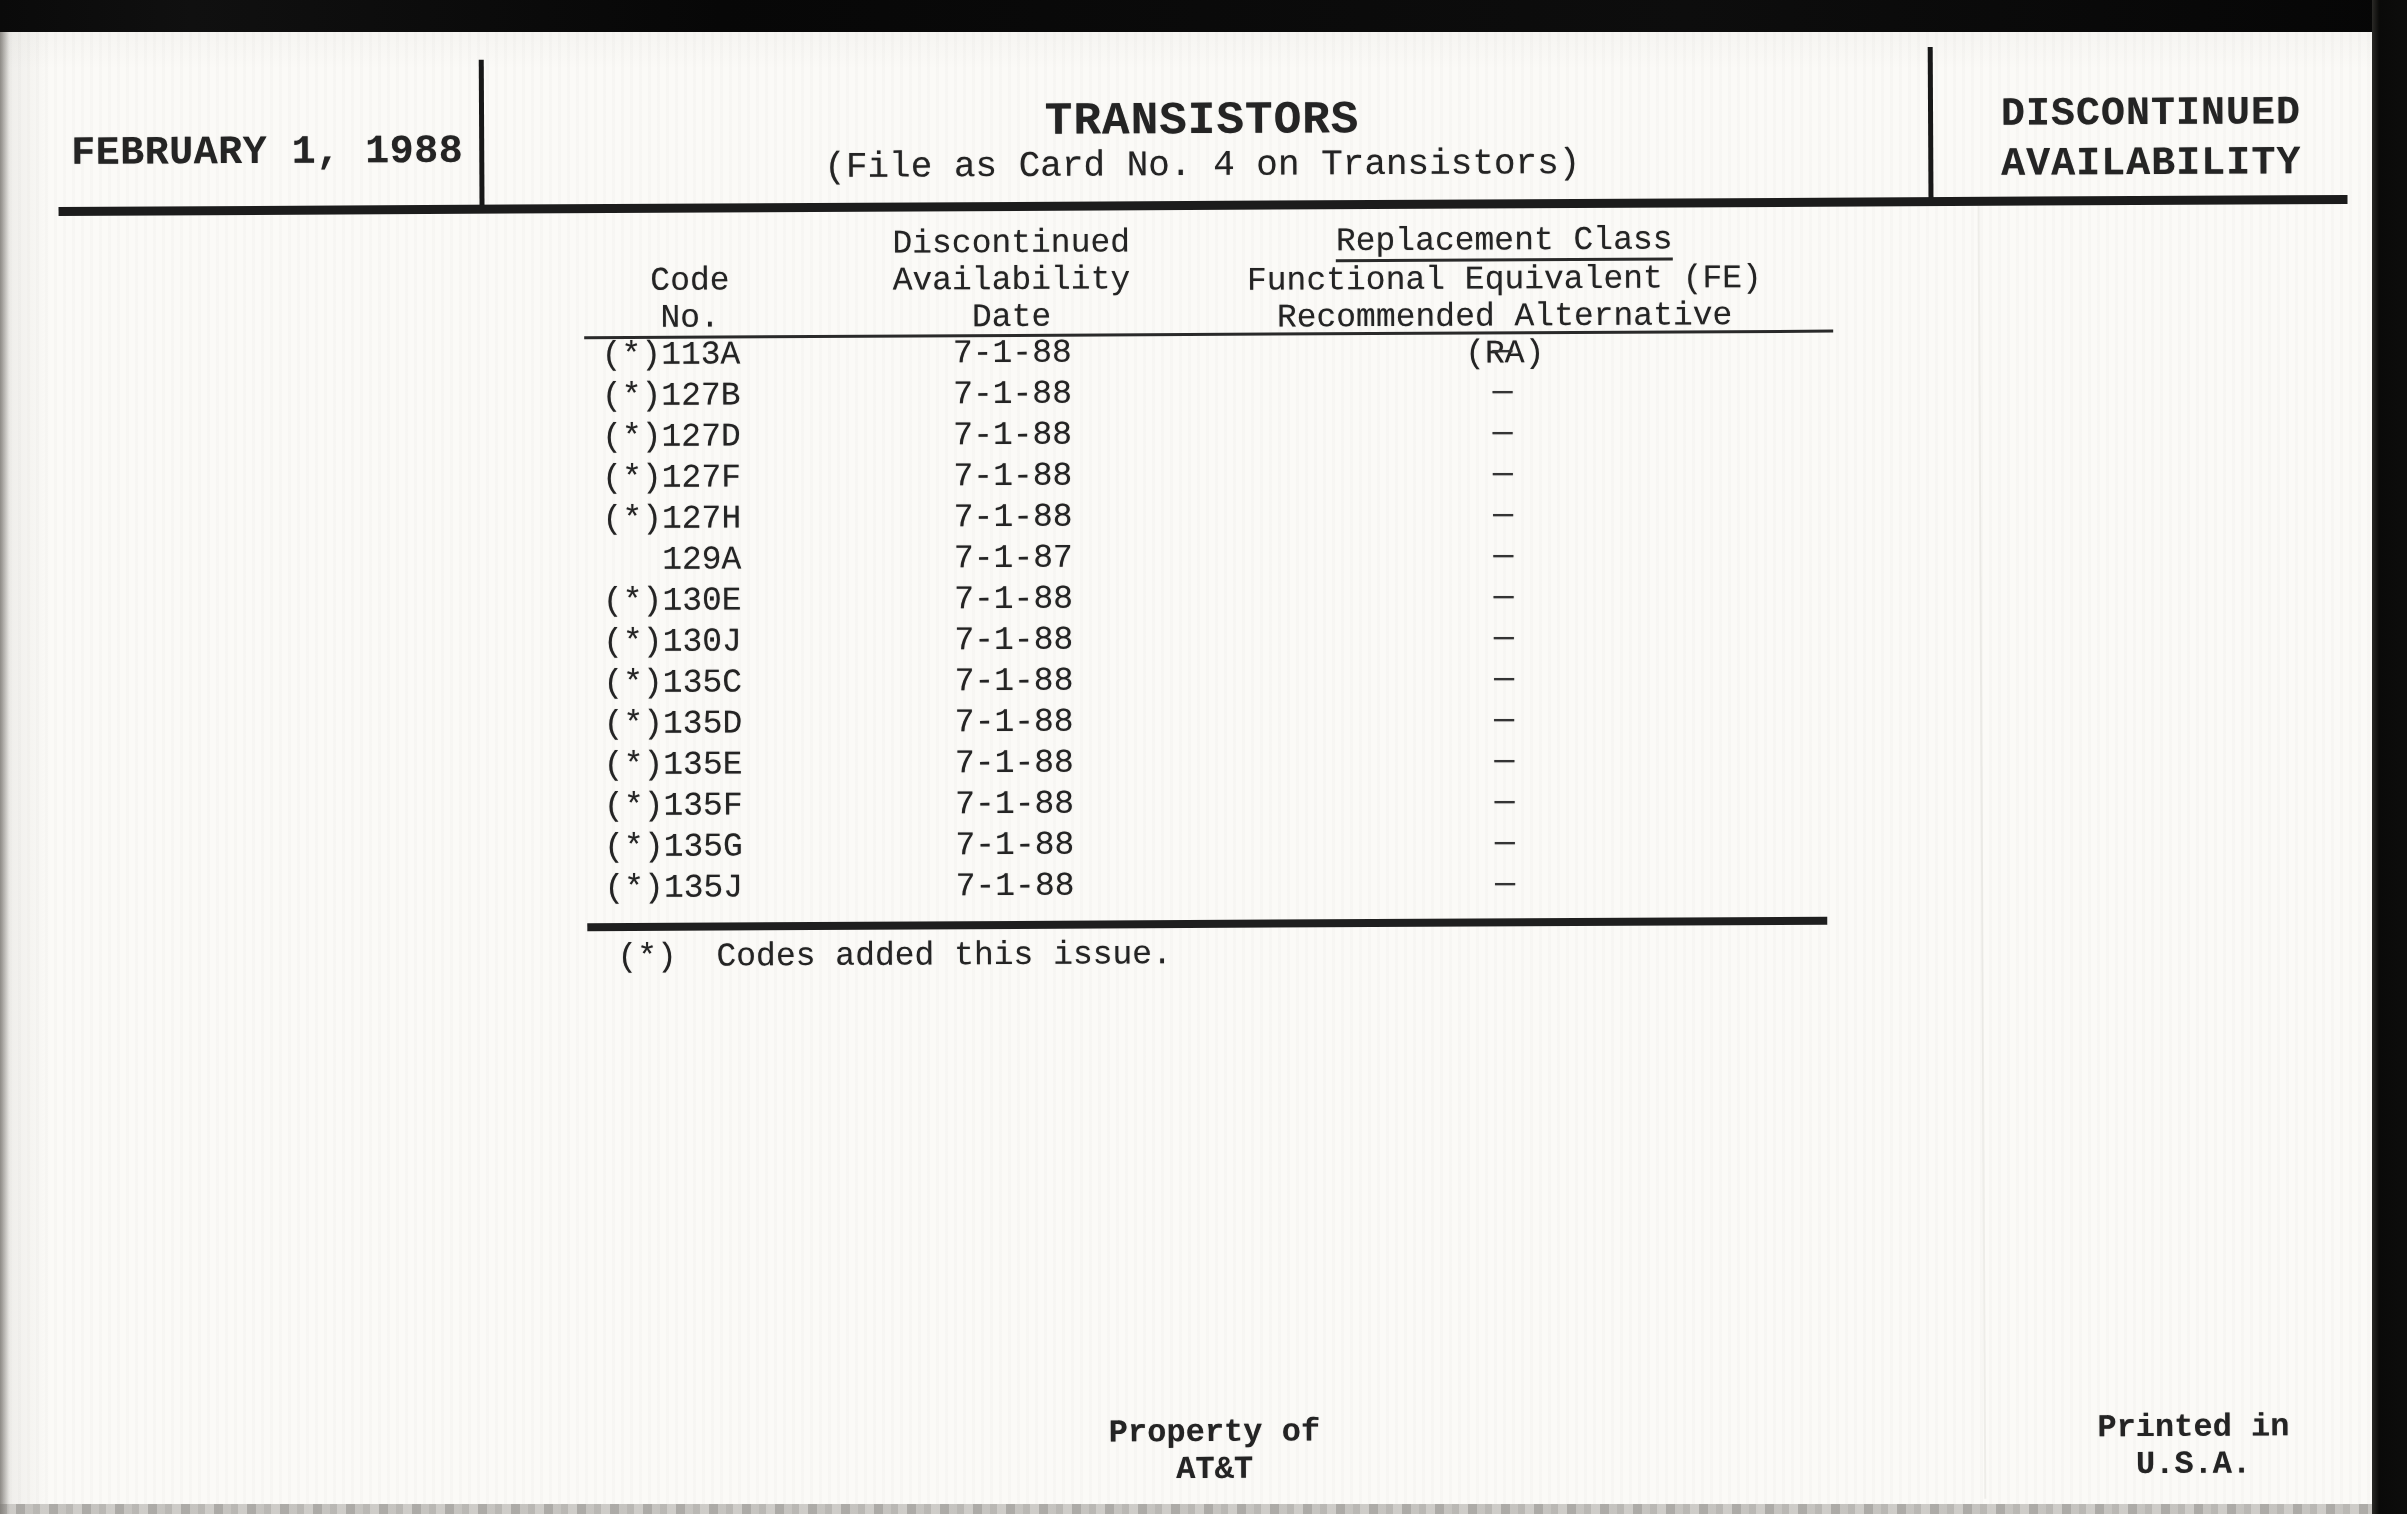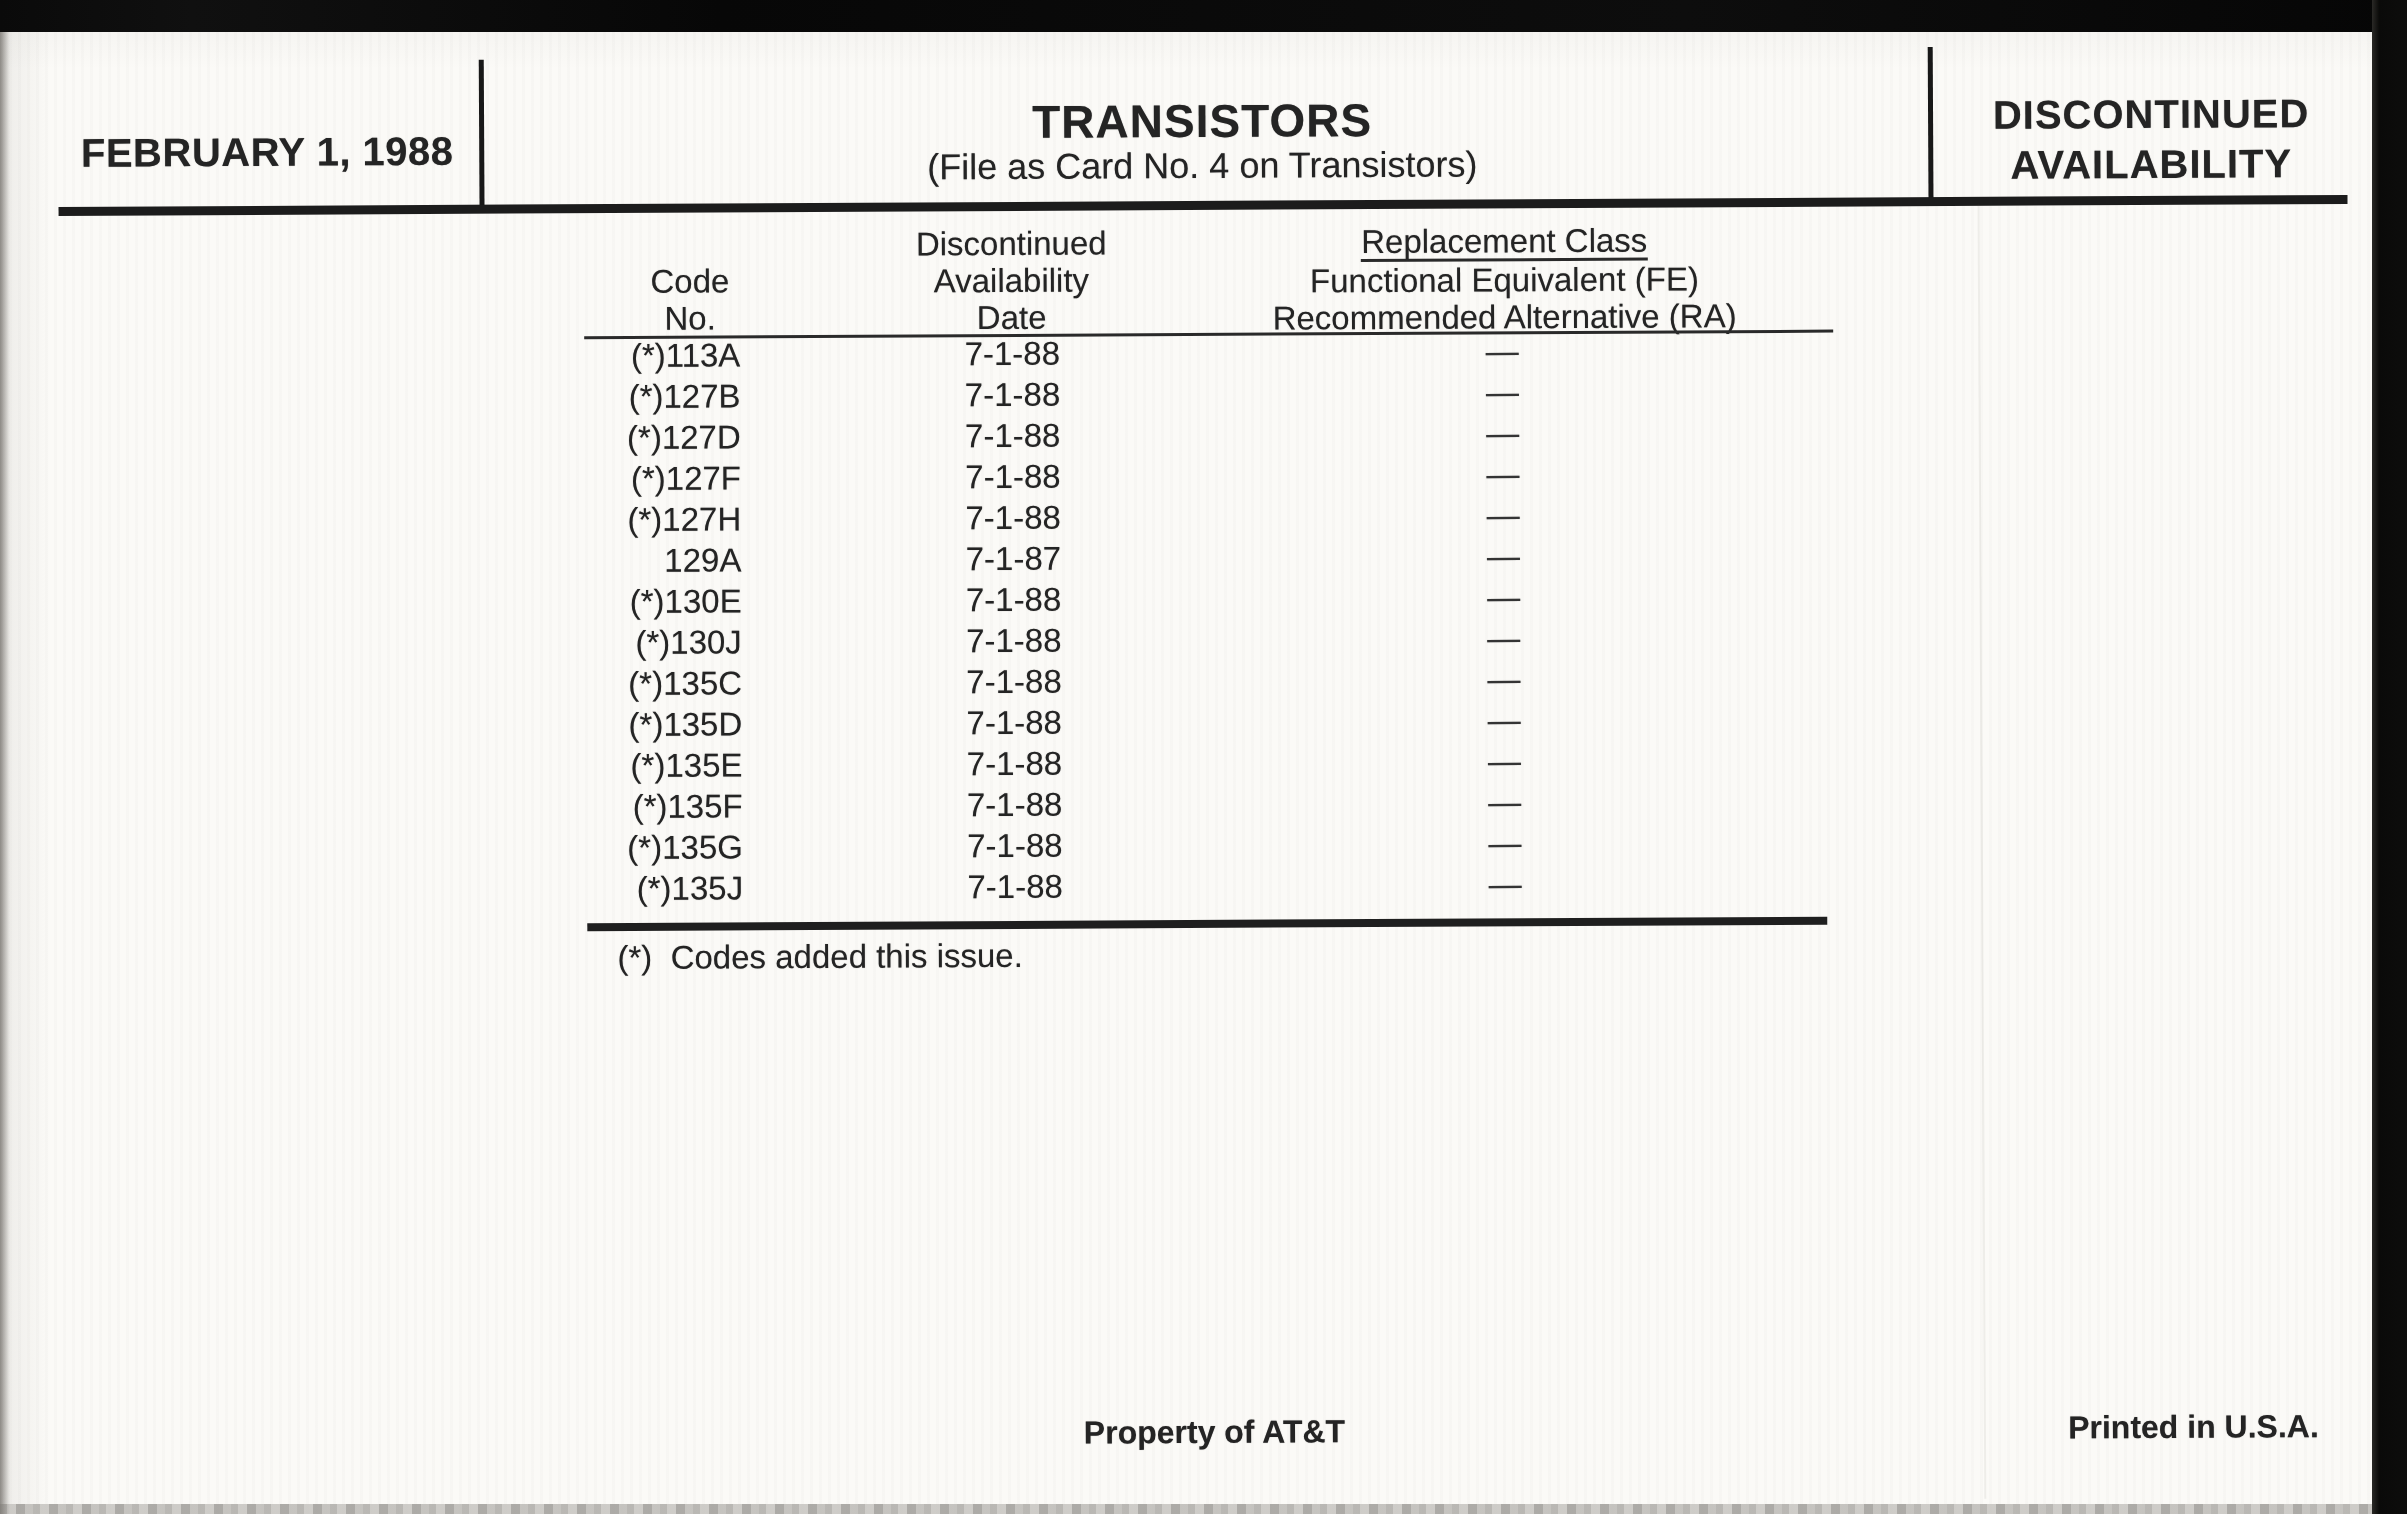--- a/index.html
+++ b/index.html
@@ -5,21 +5,21 @@
   html,body{margin:0;padding:0;background:#0b0b0b;}
   .scan{
     position:relative;
     width:2408px;height:1515px;
     background:
       linear-gradient(90deg, rgba(110,108,102,0.10), rgba(110,108,102,0.0) 50px),
       linear-gradient(180deg, rgba(110,108,102,0.07), rgba(110,108,102,0.0) 69px),
       repeating-linear-gradient(90deg, rgba(90,88,84,0.022) 0 3px, rgba(0,0,0,0) 3px 9px),
       #fbfaf7;
     overflow:hidden;
-    font-family:Liberation Sans, sans-serif;
+    font-family:Liberation Mono, monospace;
     color:#242424;
   }
   .content{
     position:absolute;left:0;top:0;width:100%;height:100%;
     transform:rotate(-0.3deg);
     transform-origin:1188px 297px;
     text-shadow:0 0 1px rgba(50,50,50,0.45);
   }
   .abs{position:absolute;}
   

